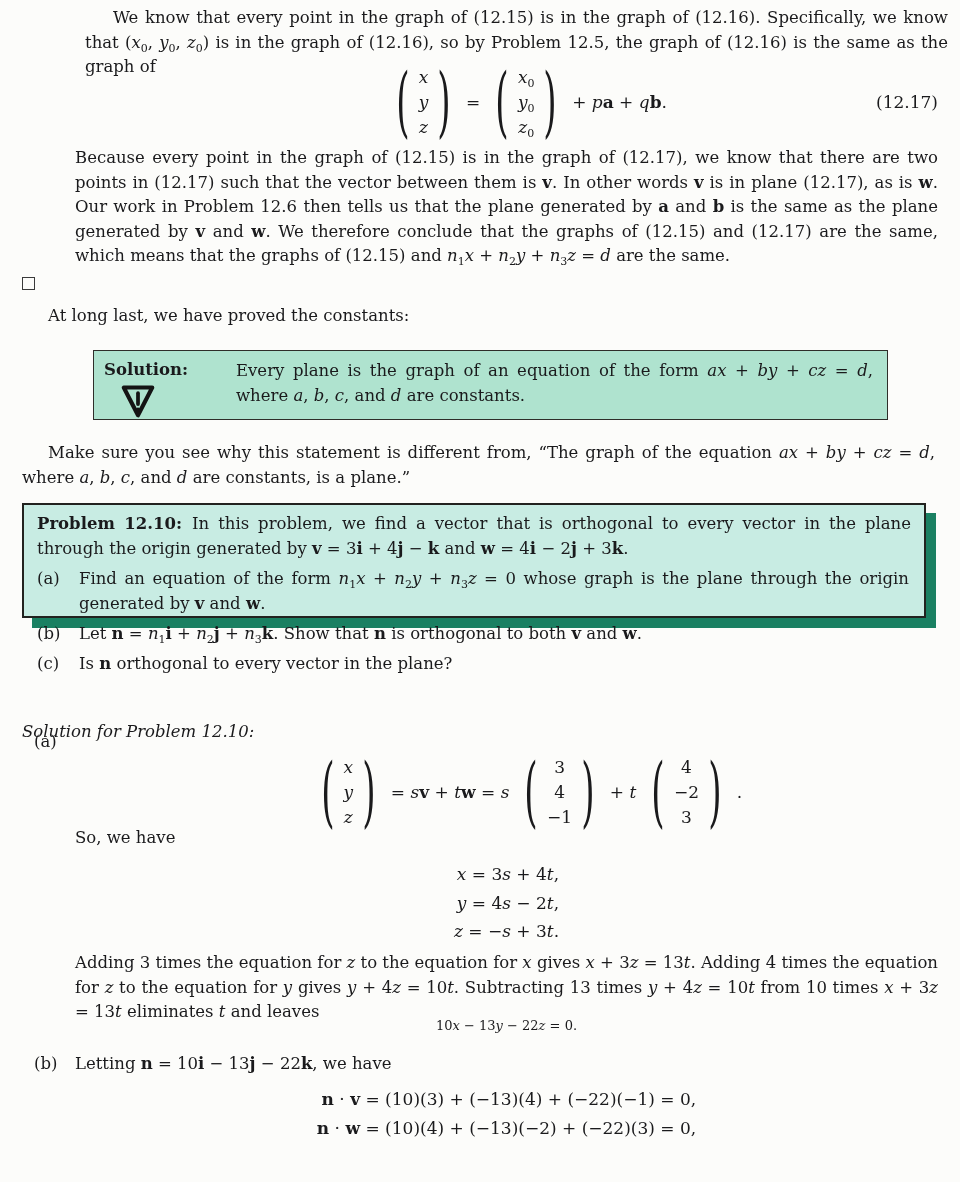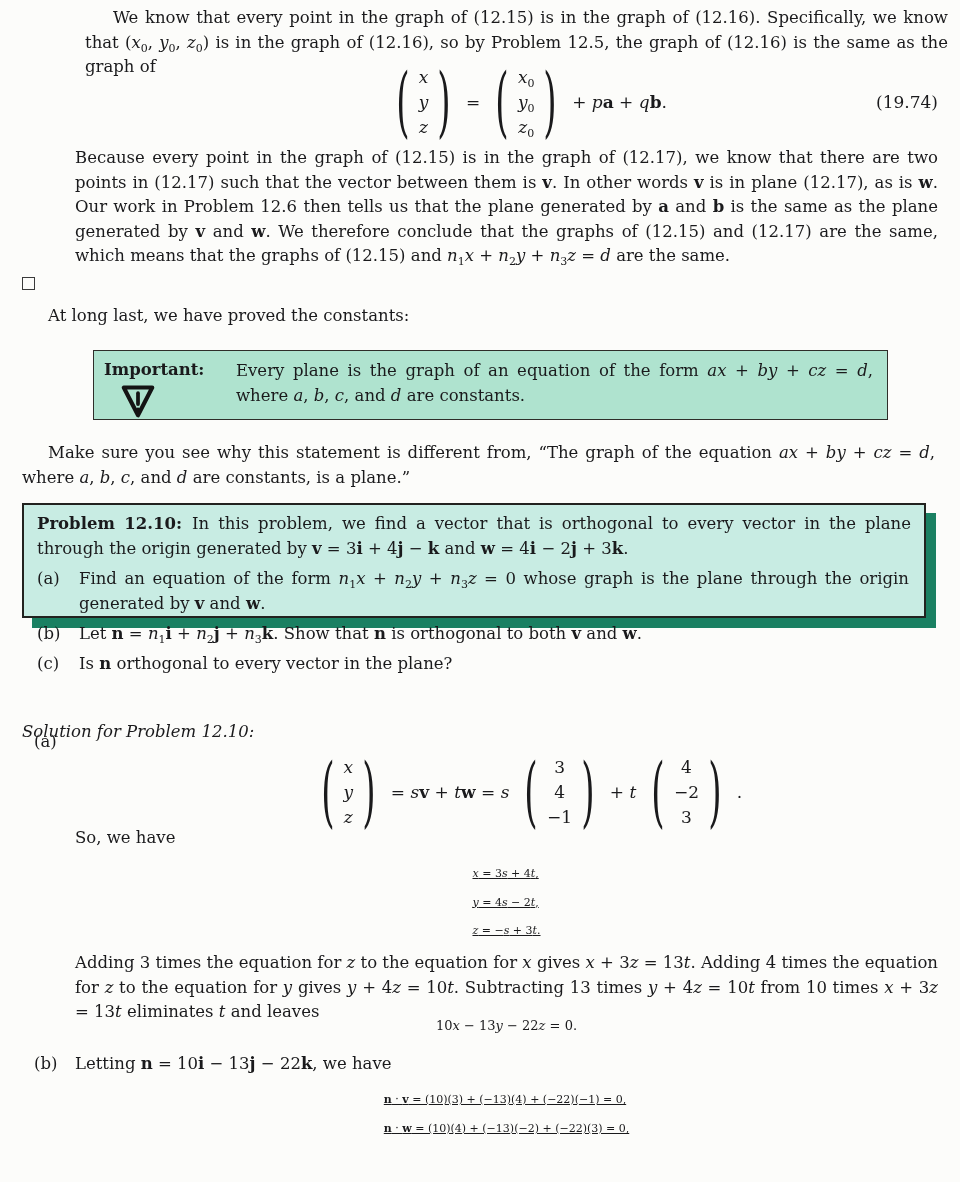--- a/index.html
+++ b/index.html
@@ -57,21 +57,21 @@
   .prob-title{font-weight:bold;margin-right:10px;}
   .prob-item{display:flex;margin-top:5px;line-height:25px;}
   .prob-item-label{flex:0 0 42px;}
   .prob-item-text{flex:1;text-align:justify;padding-right:2px;}
 
   .sol-header{font-style:italic;line-height:24px;}
   .sol-part{display:flex;line-height:25px;}
   .sol-part-label{flex:0 0 41px;}
 
   .center-wrap{text-align:center;}
-  .stack{display:inline-block;text-align:left;font-size:11px;text-decoration:underline;}
+  .stack{display:inline-block;text-align:right;font-size:17px;}
   .stack .line{display:block;line-height:28.5px;}
   .stack-dots .line{line-height:29px;}
 </style>
 </head>
 <body>
 
 <div class="page">
 
   <div class="abs para indent" style="left:75px;top:6px;width:863px;margin-left:10px;">We know that every point in the graph of (12.15) is in the graph of (12.16). Specifically, we know that (<i>x</i><sub>0</sub>, <i>y</i><sub>0</sub>, <i>z</i><sub>0</sub>) is in the graph of (12.16), so by Problem 12.5, the graph of (12.16) is the same as the graph of</div>
 
@@ -89,32 +89,32 @@
     <span class="colvec">
       <span class="paren">(</span>
       <span class="vec-col">
           <span class="vec-entry"><i>x</i><sub>0</sub></span>
           <span class="vec-entry"><i>y</i><sub>0</sub></span>
           <span class="vec-entry"><i>z</i><sub>0</sub></span>
         </span>
       <span class="paren">)</span>
     </span>
     <span>+ <i>p</i><b>a</b> + <i>q</i><b>b</b>.</span>
-    <span class="eq-label">(19.74)</span>
+    <span class="eq-label">(12.17)</span>
   </div>
 
   <div class="abs para" style="left:75px;top:146px;width:863px;">Because every point in the graph of (12.15) is in the graph of (12.17), we know that there are two points in (12.17) such that the vector between them is <b>v</b>. In other words <b>v</b> is in plane (12.17), as is <b>w</b>. Our work in Problem 12.6 then tells us that the plane generated by <b>a</b> and <b>b</b> is the same as the plane generated by <b>v</b> and <b>w</b>. We therefore conclude that the graphs of (12.15) and (12.17) are the same, which means that the graphs of (12.15) and <i>n</i><sub>1</sub><i>x</i> + <i>n</i><sub>2</sub><i>y</i> + <i>n</i><sub>3</sub><i>z</i> = <i>d</i> are the same.</div>
 
   <div class="abs qed" style="left:22px;top:277px;"></div>
 
   <div class="abs" style="left:48px;top:304px;line-height:24px;">At long last, we have proved the constants:</div>
 
   <div class="abs imp-box" style="left: 93px; top: 350px; width: 795px; height: 70px; background-color: rgb(175, 227, 207);">
     <div class="imp-label-col">
-      <span class="imp-label">Important:</span>
+      <span class="imp-label">Solution:</span>
       <span class="imp-icon">
         <svg width="36" height="36" viewBox="0 0 48 48">
           <polygon points="24,43 5,6 43,6" fill="none" stroke="#141414" stroke-width="5.5" stroke-linejoin="round"></polygon>
           <line x1="24" y1="13.5" x2="24" y2="28" stroke="#141414" stroke-width="5" stroke-linecap="round"></line>
           <circle cx="24" cy="35.5" r="2.8" fill="#141414"></circle>
         </svg>
       </span>
     </div>
     <div class="imp-text">Every plane is the graph of an equation of the form <i>ax</i> + <i>by</i> + <i>cz</i> = <i>d</i>, where <i>a</i>, <i>b</i>, <i>c</i>, and <i>d</i> are constants.</div>
   </div>

